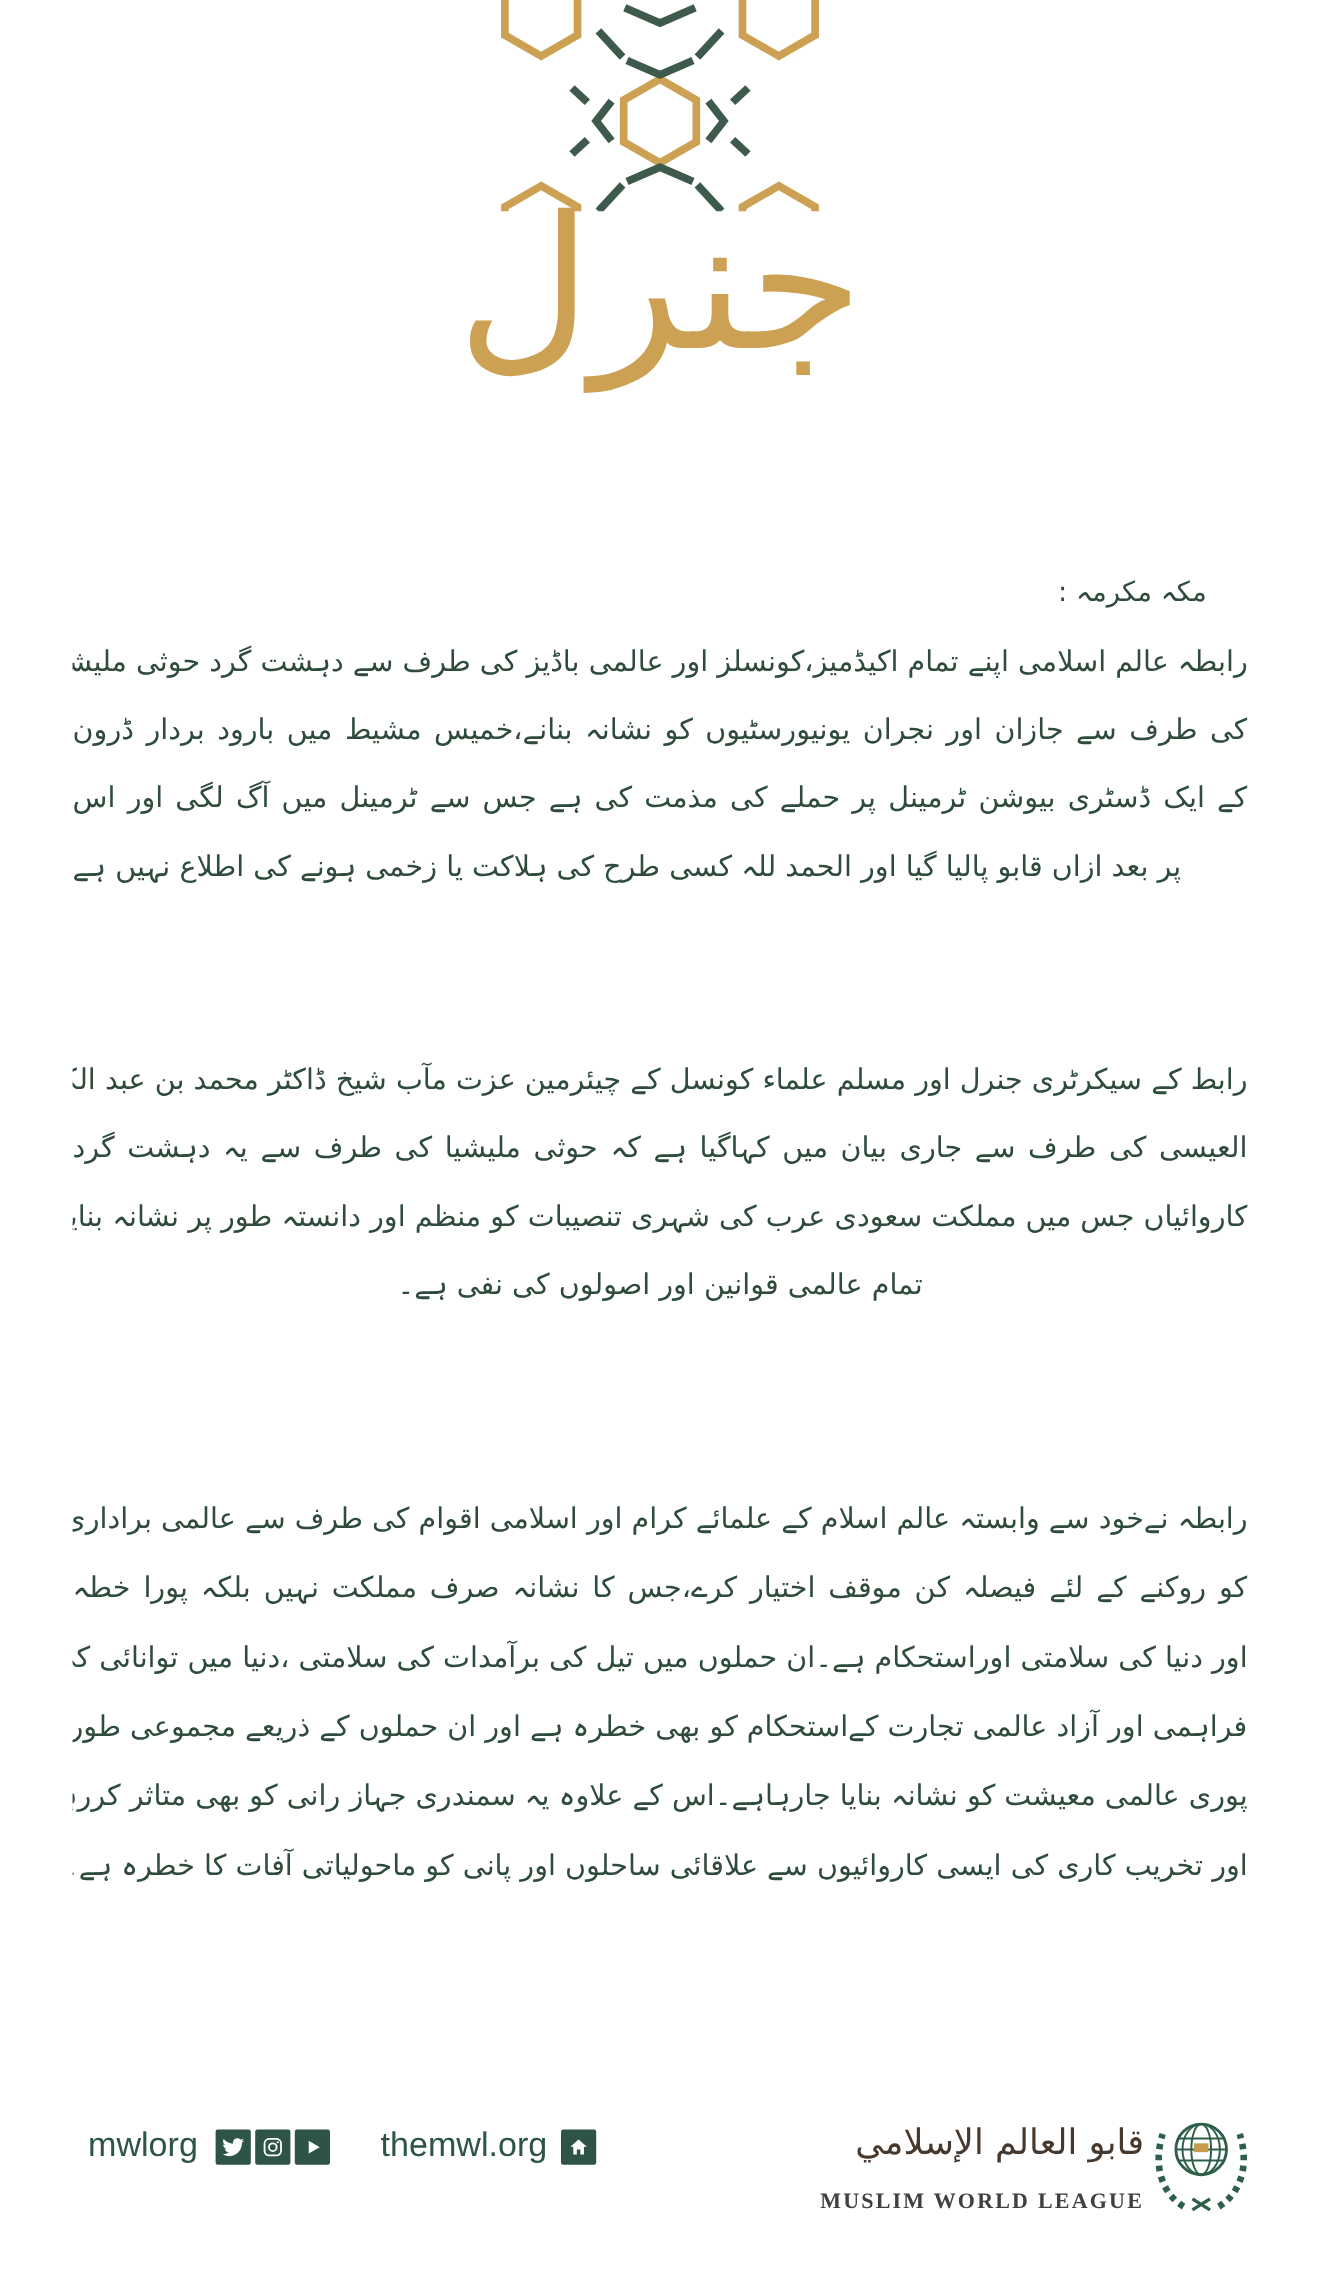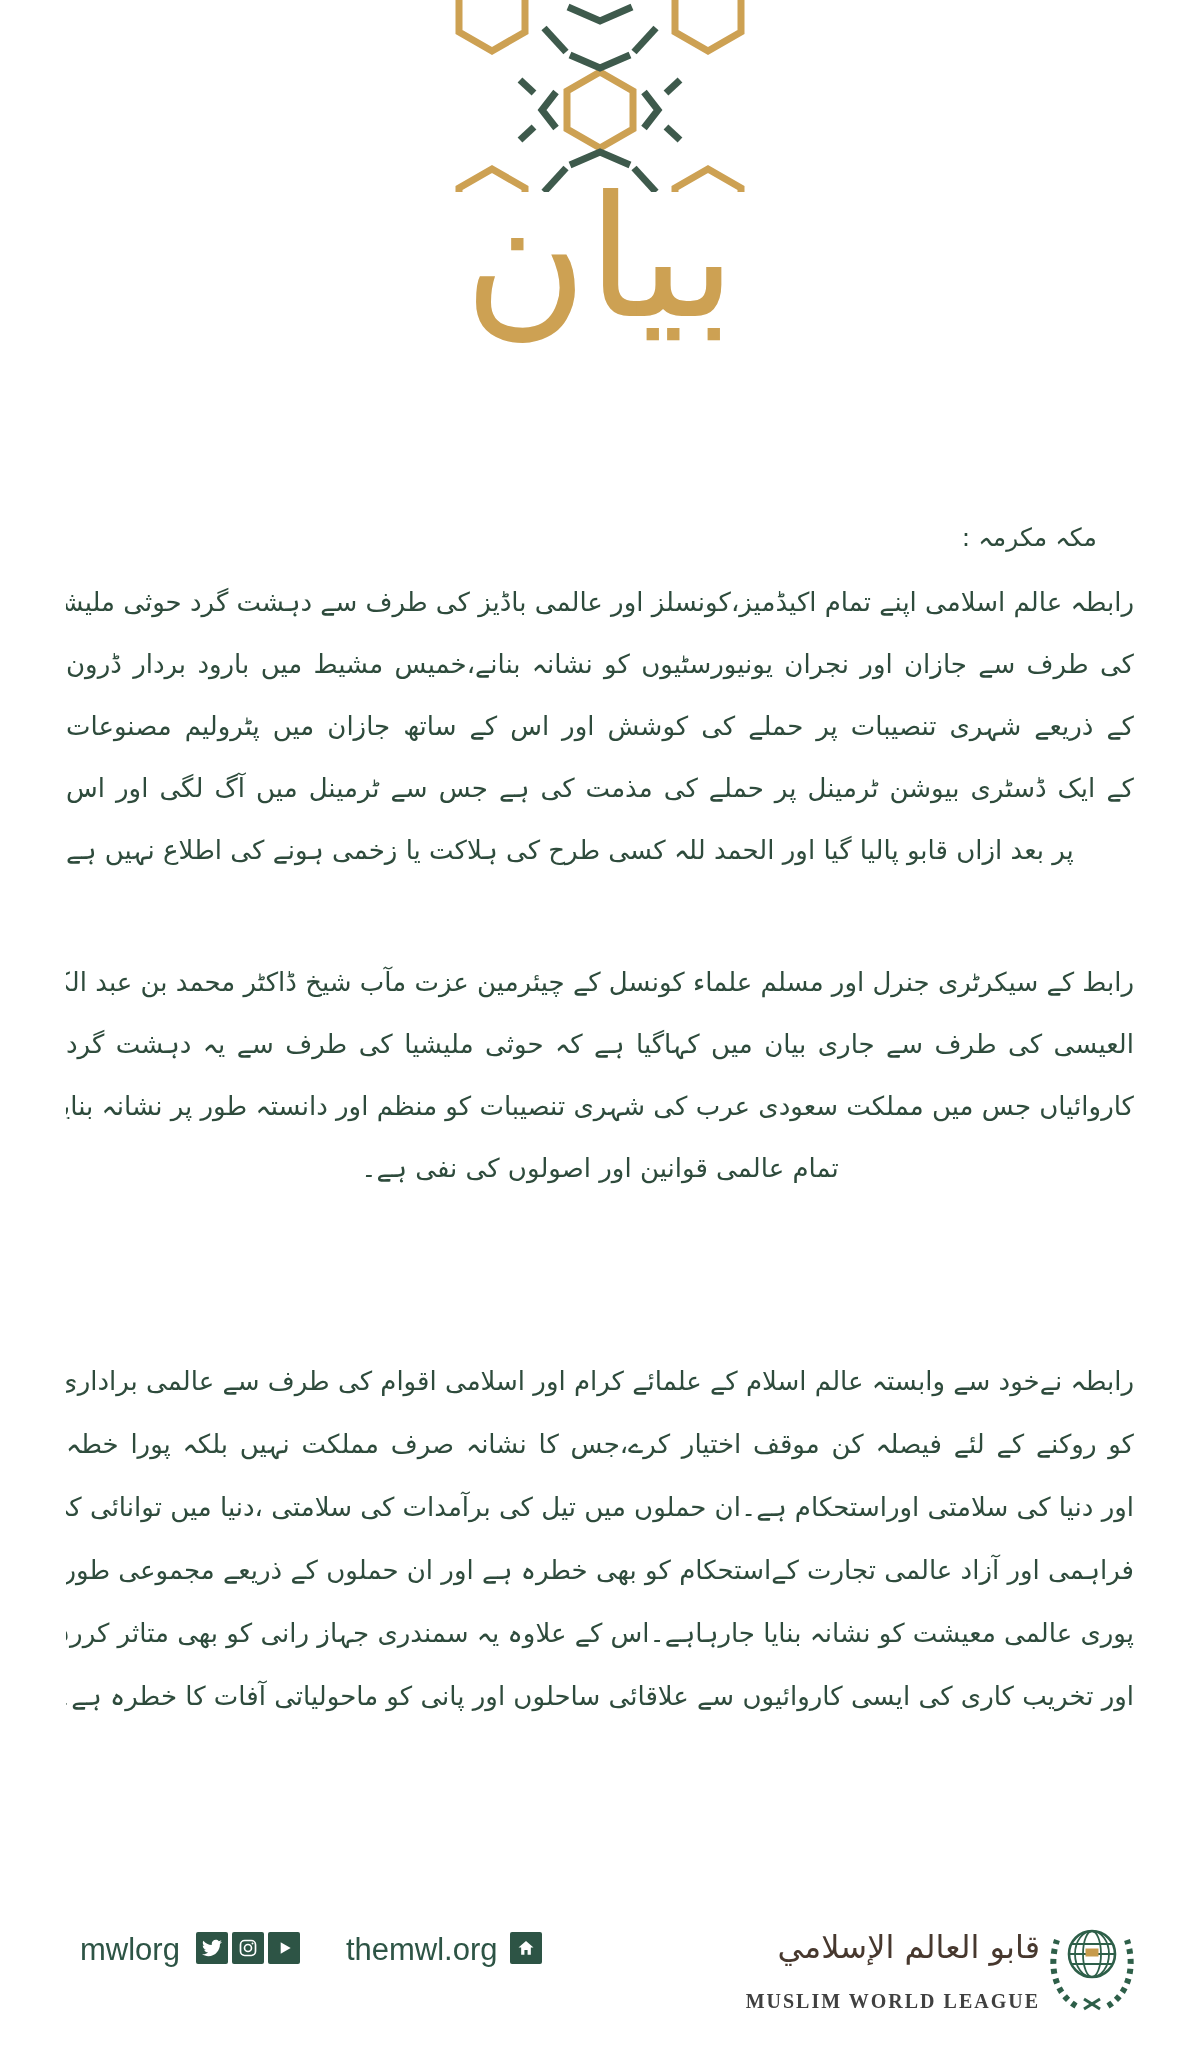--- a/index.html
+++ b/index.html
@@ -39,21 +39,21 @@
   }
   .p1{top:527px;}
   .p2{top:907px;}
   .p3{top:1306px;}
   .p3 .line{height:63px;line-height:63px;}
   .para .line.align-left{text-align:left;text-align-last:left;}
   .para .line.align-center{text-align:center;text-align-last:center;}
   
   .footer-social{
     position:absolute;top:1932px;left:80px;height:36px;
-    display:flex;align-items:flex-start;direction:ltr;
+    display:flex;align-items:flex-end;direction:ltr;
     font-family:"Liberation Sans",sans-serif;color:#2D5445;
   }
   .handle,.website{font-size:31px;line-height:36px;}
   .icon-sq{
     width:32px;height:32px;background:#2D5445;border-radius:2px;
     display:flex;align-items:center;justify-content:center;flex:0 0 auto;
   }
   .icon-sq + .icon-sq{margin-left:4px;}
   .icon-group{display:flex;margin-left:16px;}
   .website{margin-left:46px;}
@@ -103,28 +103,27 @@
     <line class="chev" x1="250" y1="150" x2="236" y2="163"></line>
     <line class="chev" x1="90" y1="210" x2="104" y2="197"></line>
     <line class="chev" x1="250" y1="210" x2="236" y2="197"></line>
     <polyline class="chev" points="140,235 170,222 200,235"></polyline>
     <line class="chev" x1="114" y1="262" x2="136" y2="238"></line>
     <line class="chev" x1="226" y1="262" x2="204" y2="238"></line>
     <polyline class="chev" points="138,283 170,269 202,283"></polyline>
   </svg>
 </div>
 
-<div class="title">بيان</div>
+<div class="title">جنرل</div>
 
 <div class="content loc-heading">مکہ مکرمہ :</div>
 
 <div class="content para p1">
   <div class="line">رابطہ عالم اسلامی  اپنے تمام اکیڈمیز،کونسلز اور عالمی باڈیز کی طرف سے  دہشت گرد حوثی ملیشیا</div>
   <div class="line">کی طرف سے جازان اور نجران یونیورسٹیوں کو نشانہ بنانے،خمیس مشیط میں  بارود بردار ڈرون</div>
-  <div class="line">کے ذریعے شہری تنصیبات پر حملے کی کوشش  اور اس کے ساتھ جازان میں پٹرولیم مصنوعات</div>
   <div class="line">کے ایک ڈسٹری بیوشن ٹرمینل پر حملے کی مذمت کی ہے جس سے ٹرمینل میں آگ لگی  اور اس</div>
   <div class="line align-left">پر بعد ازاں قابو پالیا گیا اور الحمد للہ کسی طرح کی ہلاکت یا زخمی ہونے کی اطلاع نہیں ہے</div>
 </div>
 
 <div class="content para p2">
   <div class="line">رابط کے سیکرٹری جنرل اور مسلم علماء کونسل کے چیئرمین عزت مآب شیخ ڈاکٹر محمد بن عبد الکریم</div>
   <div class="line">العیسی کی طرف سے جاری  بیان میں کہاگیا ہے کہ حوثی ملیشیا کی طرف سے یہ دہشت گرد</div>
   <div class="line">کاروائیاں جس میں  مملکت سعودی عرب کی شہری تنصیبات کو منظم اور دانستہ طور پر نشانہ بنایا</div>
   <div class="line align-center">تمام عالمی قوانین اور اصولوں کی نفی ہے۔</div>
 </div>

